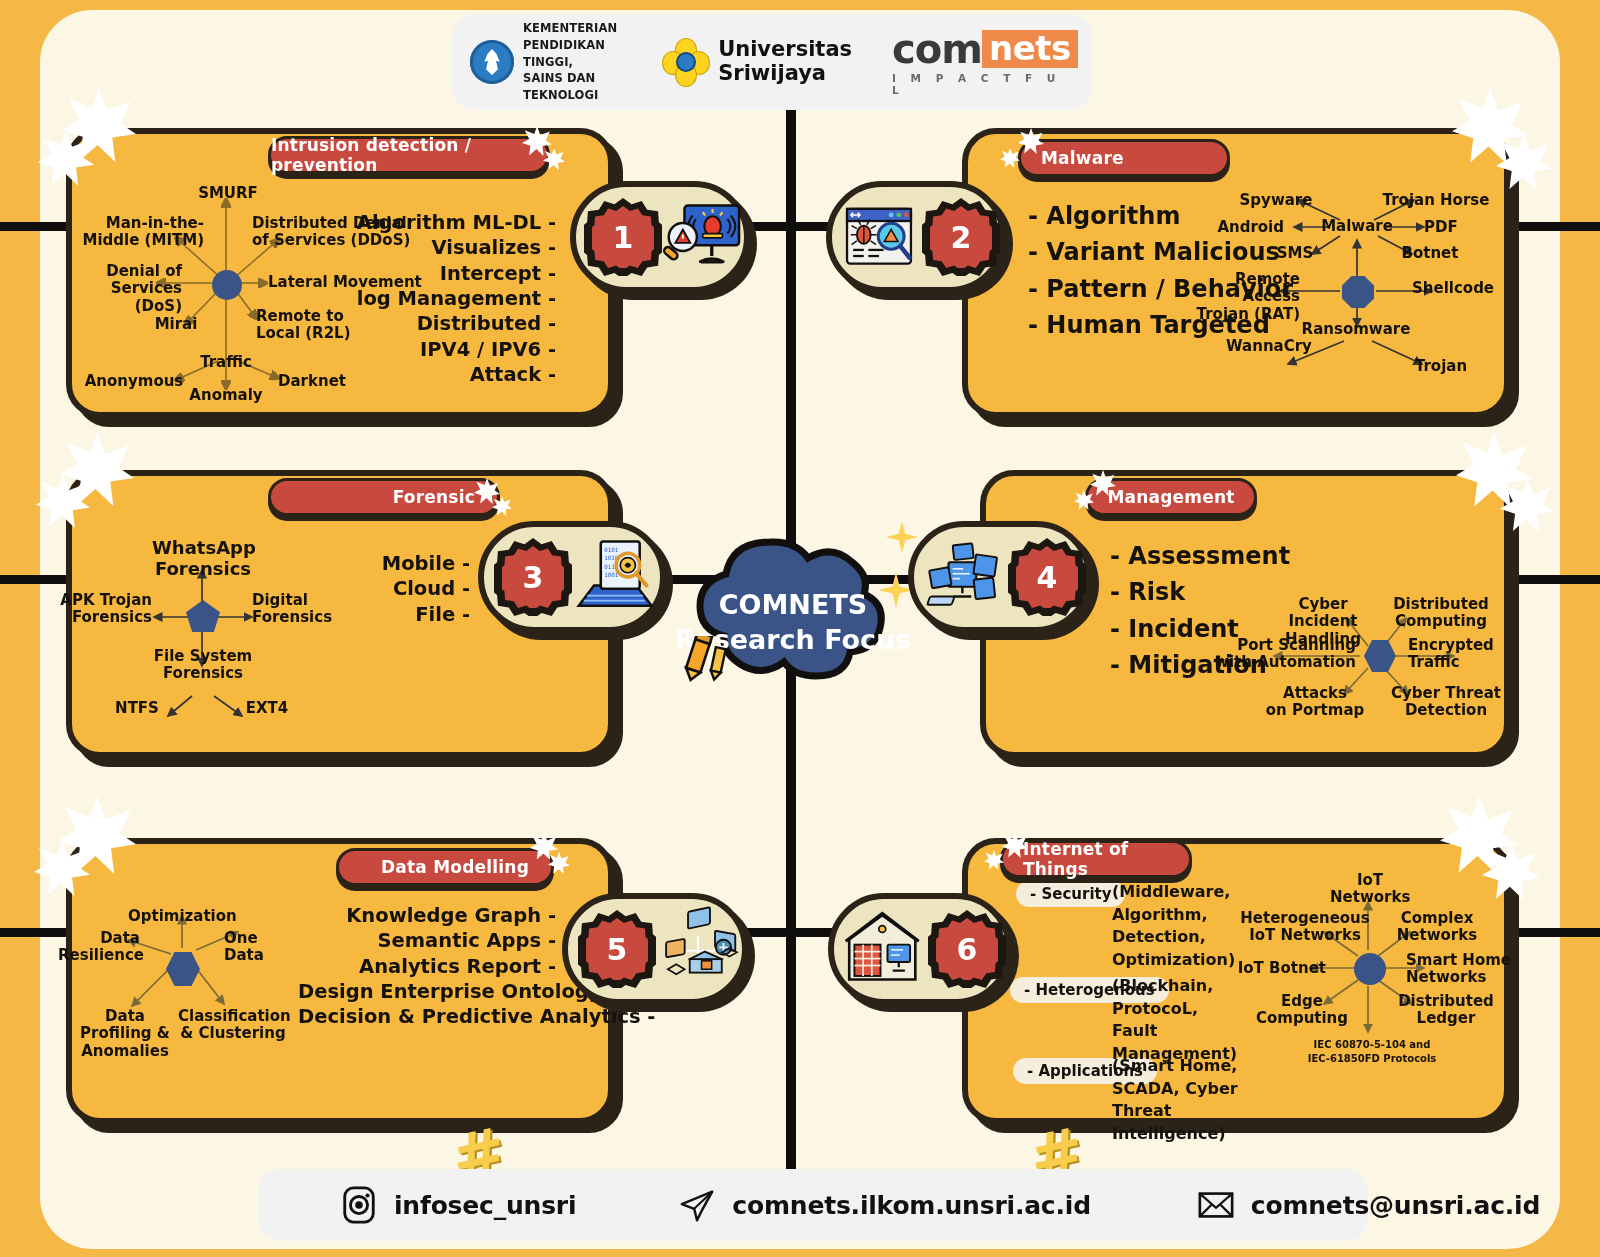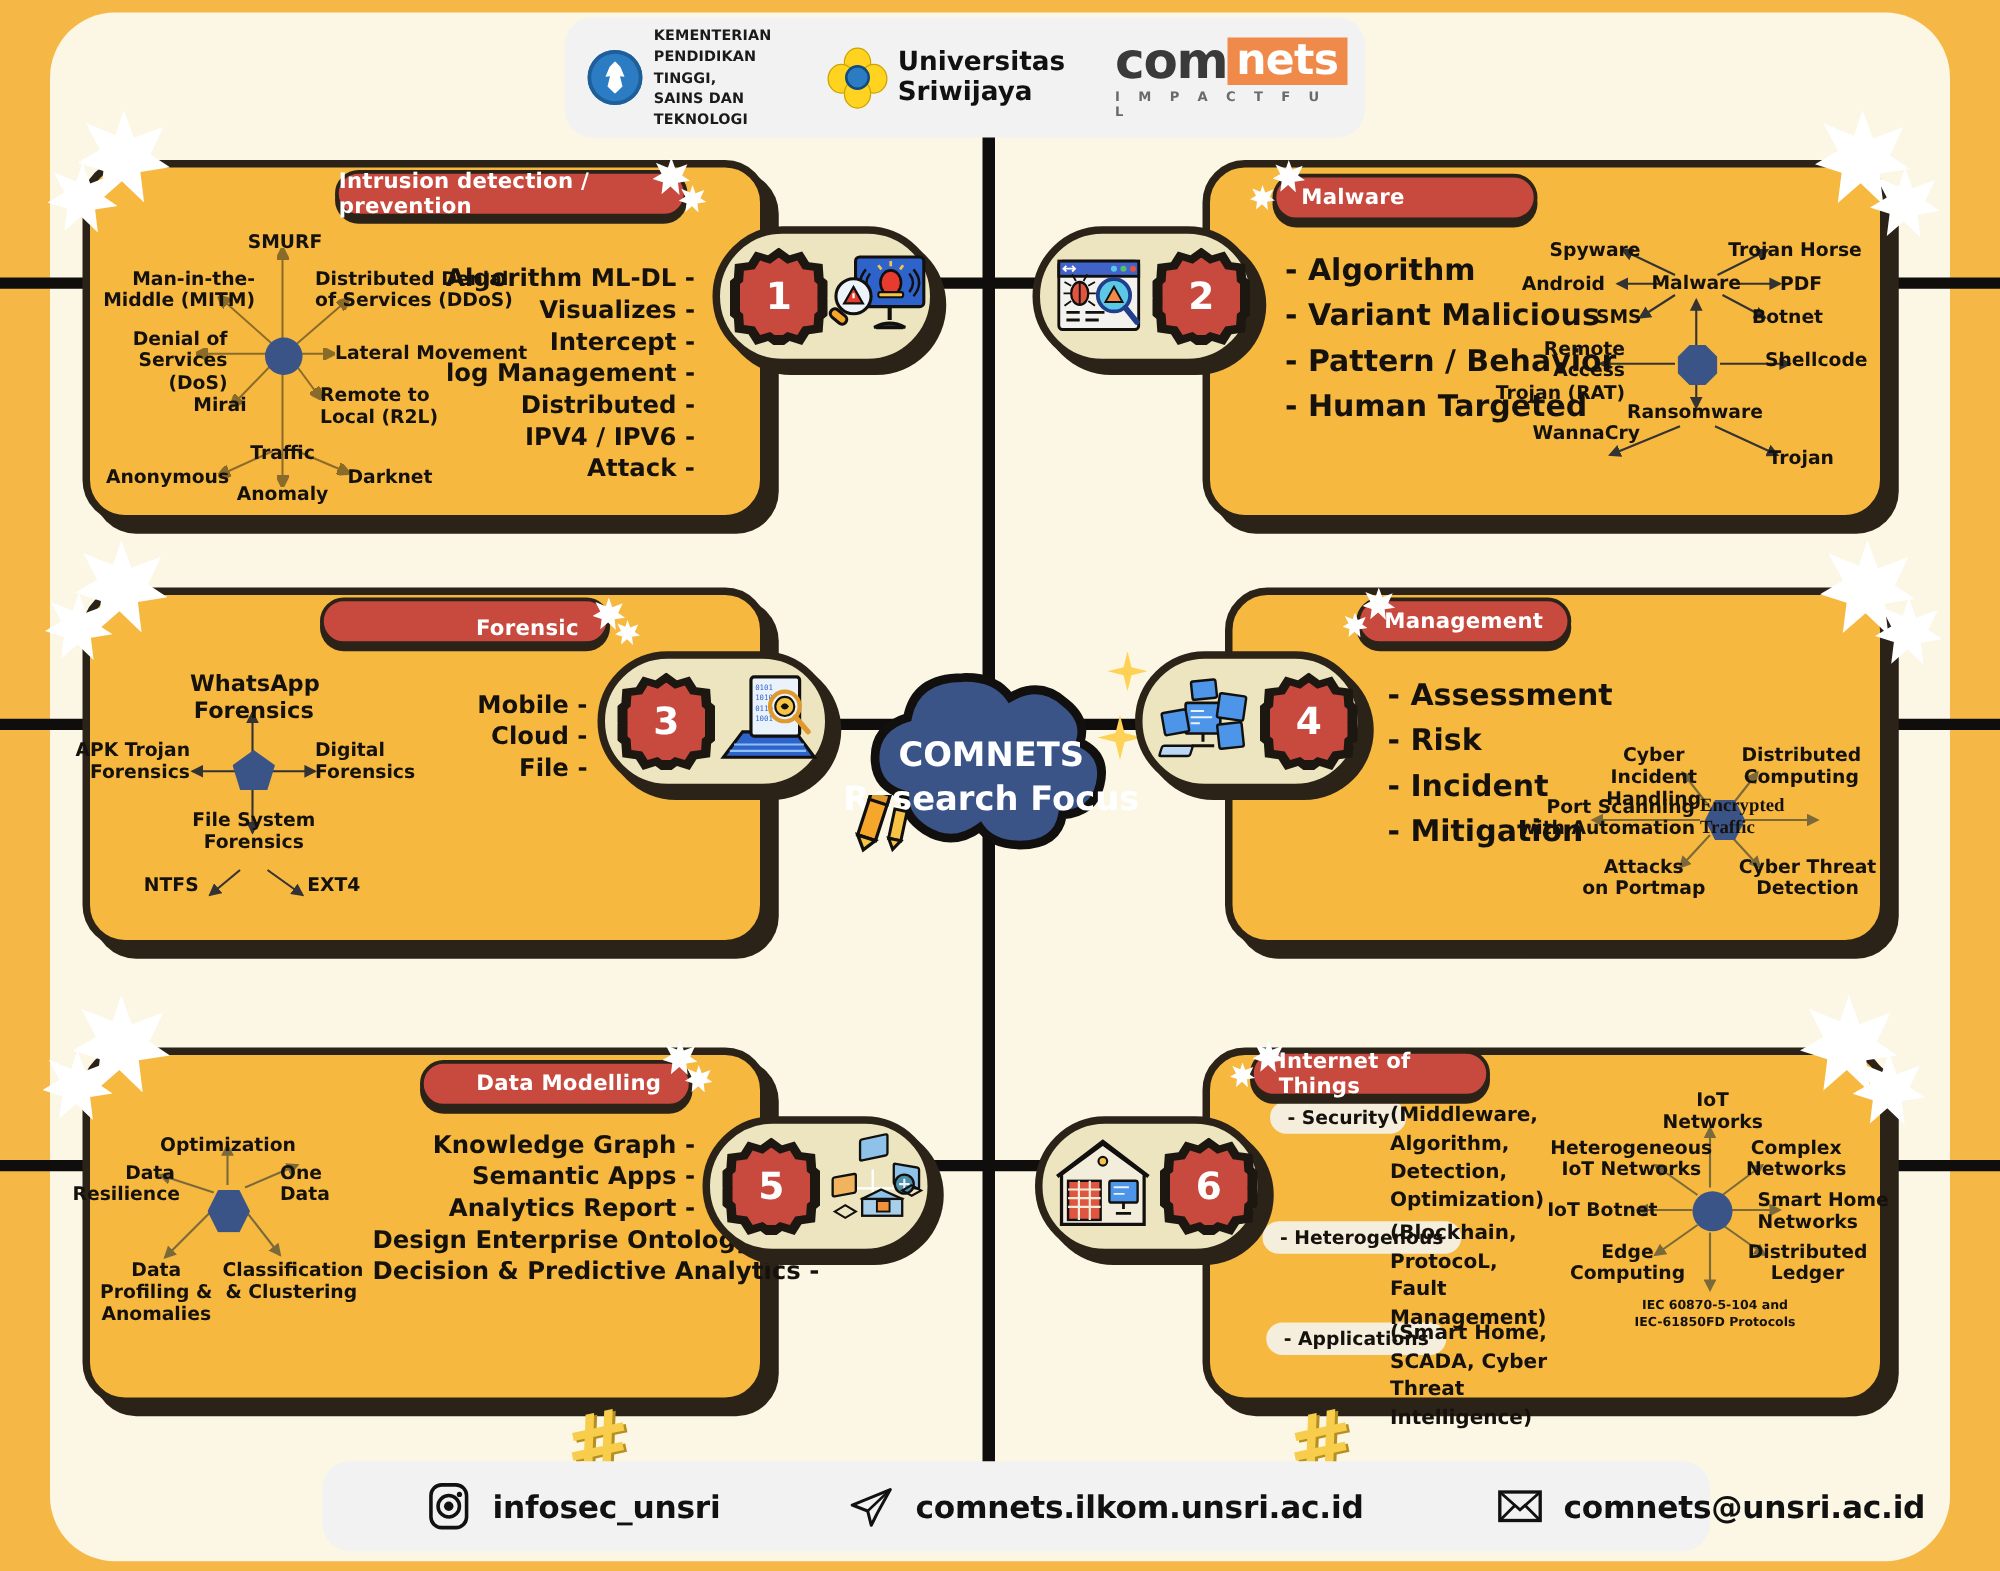--- a/index.html
+++ b/index.html
@@ -360,21 +360,21 @@
       <div class="numbadge">2</div>
     </div>
   </div>
 
   <div class="panel" style="left:66px;top:470px;width:548px;height:288px;"></div>
   <div class="star" style="left:60px;top:432px;width:74px;height:74px;"></div>
   <div class="star" style="left:36px;top:474px;width:54px;height:54px;"></div>
   <div class="star" style="left:474px;top:478px;width:26px;height:26px;"></div>
   <div class="star" style="left:492px;top:496px;width:20px;height:20px;"></div>
 
-  <div class="pill right-al" style="left:256px;top:478px;width:232px;align-items:flex-end;">
+  <div class="pill right-al" style="left:268px;top:478px;width:232px;">
     <span>Forensic</span>
   </div>
 
   <svg class="spokes" style="left:66px;top:470px;width:548px;height:288px;">
     <defs>
         <marker id="a3" markerWidth="6" markerHeight="6" refX="5" refY="3" orient="auto">
           <path d="M0,0 L6,3 L0,6 z" fill="#333"></path>
         </marker>
       </defs>
     <g stroke="#333" stroke-width="1.7" fill="none" marker-end="url(#a3)">
@@ -460,21 +460,21 @@
     </g>
   </svg>
   <div class="hub hex" style="left:1364px;top:640px;width:32px;height:32px;"></div>
 
   <div class="node-label" style="left:1262px;top:596px;width:122px;white-space:pre-line;"><span>Cyber Incident
 Handling</span></div>
   <div class="node-label" style="left:1386px;top:596px;width:110px;white-space:pre-line;"><span>Distributed
 Computing</span></div>
   <div class="node-label la" style="left:1210px;top:637px;width:146px;white-space:pre-line;"><span>Port Scanning
 with Automation</span></div>
-  <div class="node-label ra" style="left:1360px;top:637px;width:104px;white-space:pre-line;font-family:Liberation Serif, serif;"><span>Encrypted
+  <div class="node-label ra" style="left:1408px;top:637px;width:104px;white-space:pre-line;"><span>Encrypted
 Traffic</span></div>
   <div class="node-label" style="left:1256px;top:685px;width:118px;white-space:pre-line;"><span>Attacks
 on Portmap</span></div>
   <div class="node-label" style="left:1388px;top:685px;width:116px;white-space:pre-line;"><span>Cyber Threat
 Detection</span></div>
 
   <div class="capsule" style="left:908px;top:521px;width:184px;height:112px;border-radius:56px;padding-left:10px;">
     <svg width="98" height="92" viewBox="0 0 98 92">
       <rect x="30" y="28" width="34" height="30" rx="2" fill="#4D95E8" stroke="#12100e" stroke-width="2.6"></rect>
       <path d="M47 58 v8 M36 70 h22" stroke="#12100e" stroke-width="3"></path>

